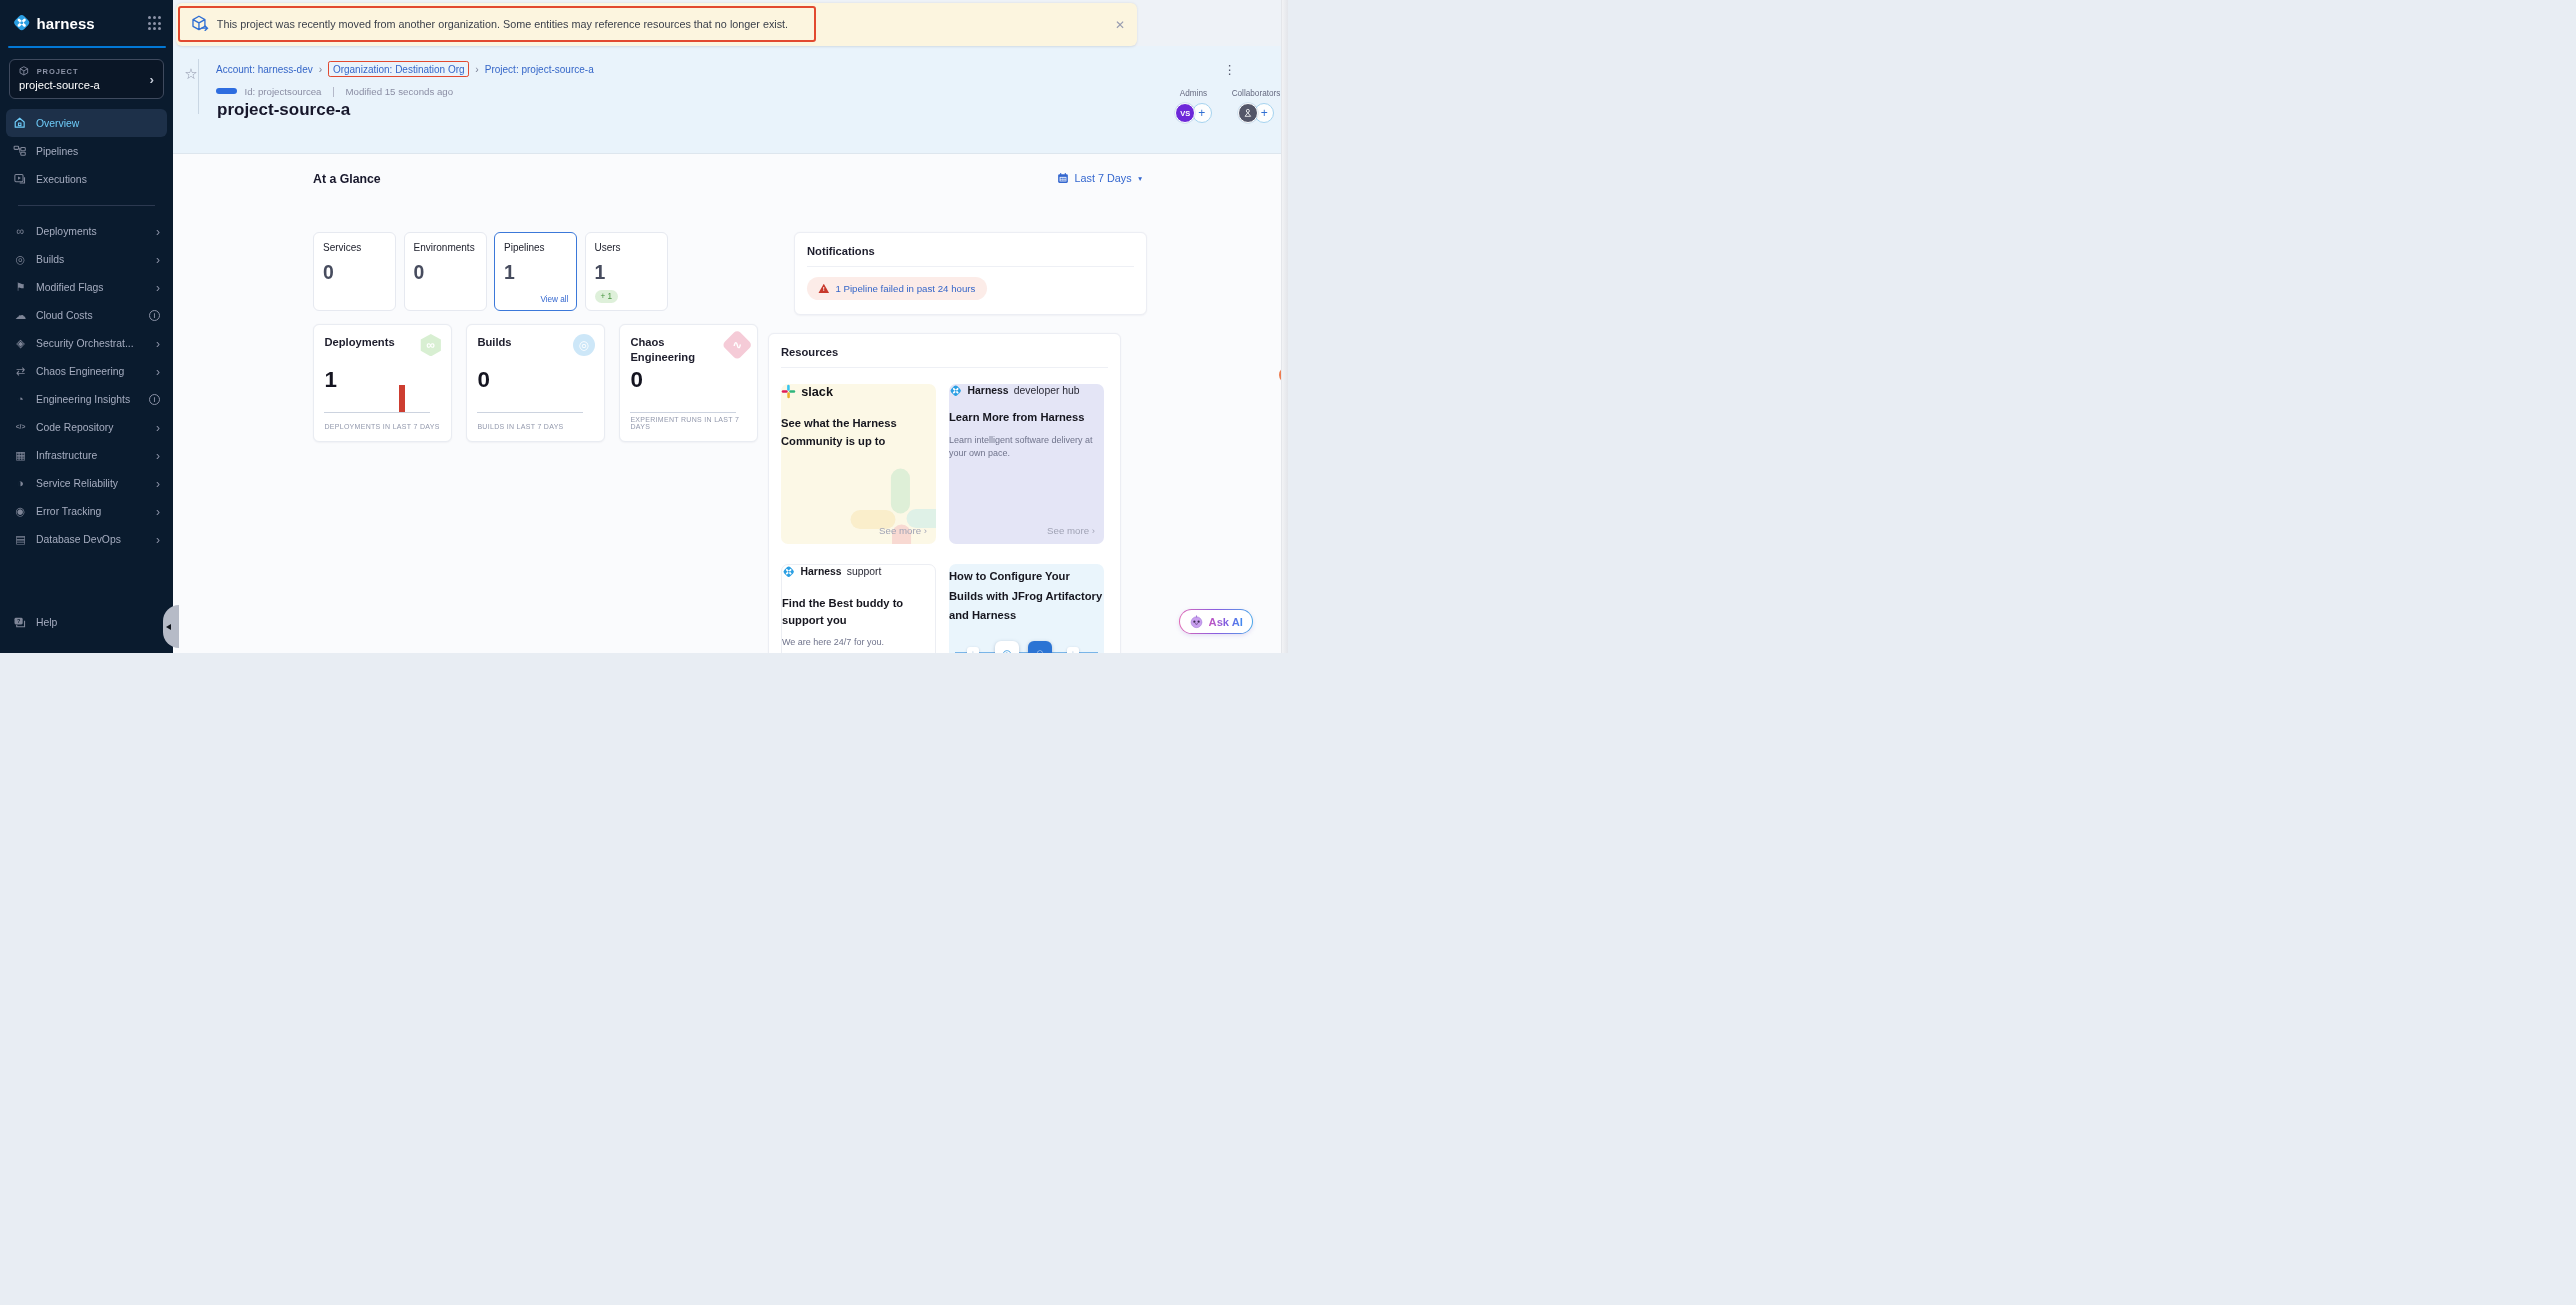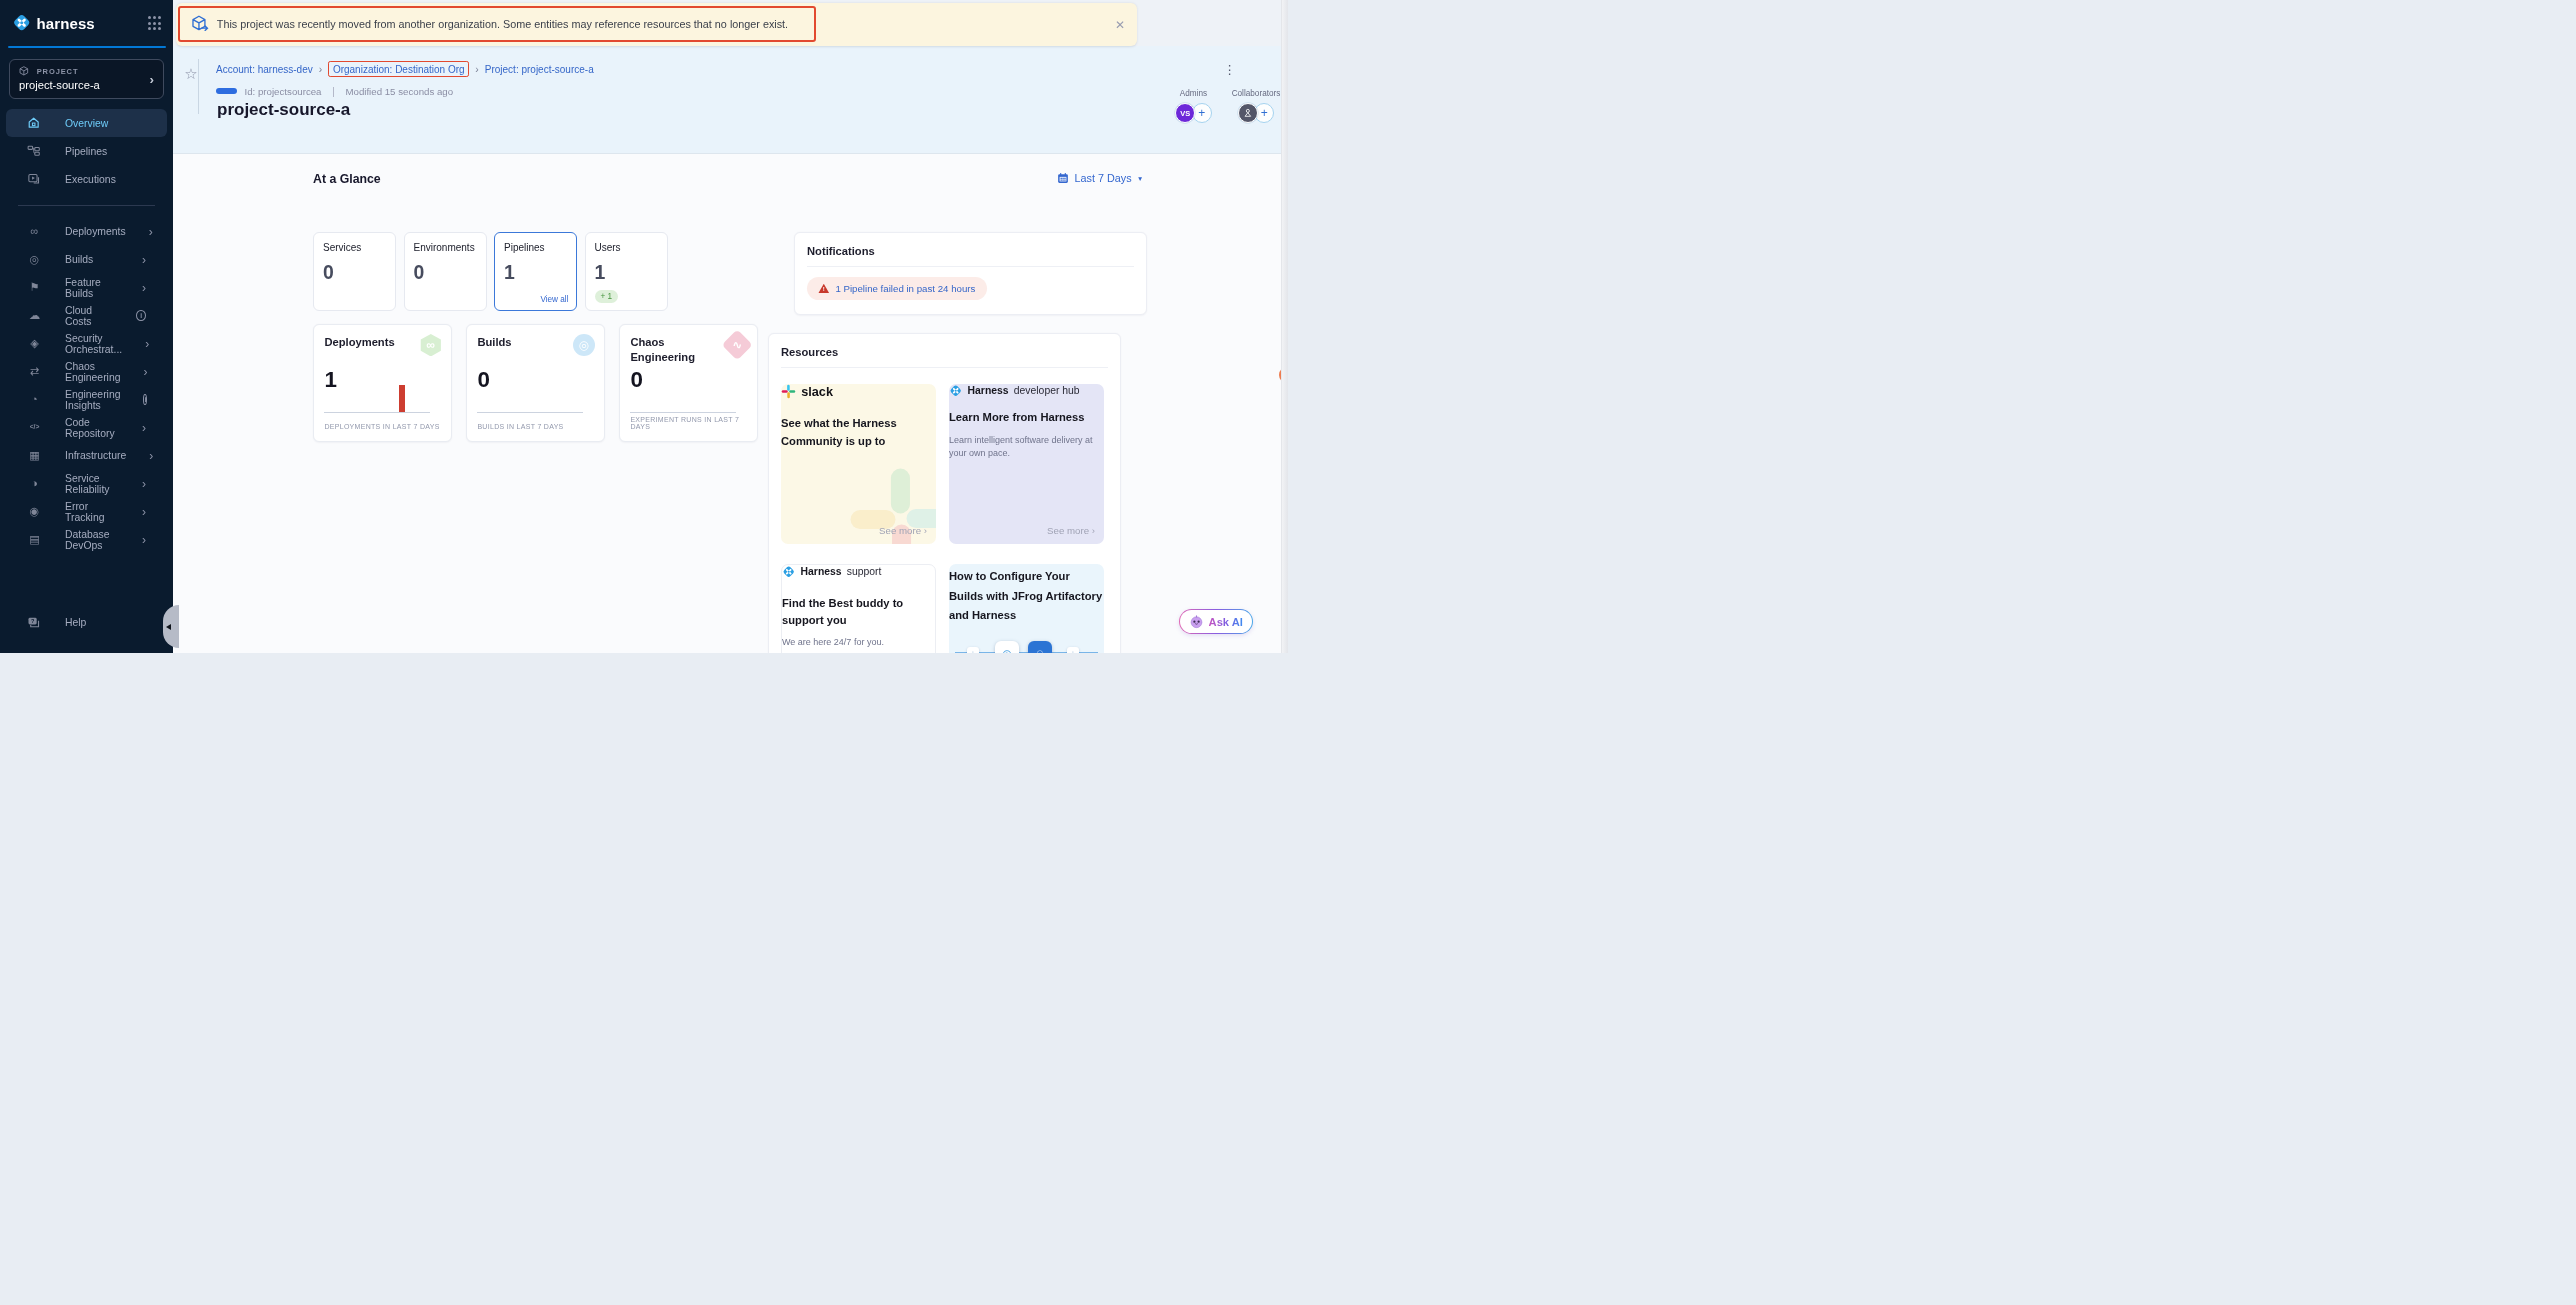--- a/index.html
+++ b/index.html
@@ -12,21 +12,21 @@
   .logo-mark { width:19.4px; height:19.4px; margin-right:5.2px; flex:none; }
   .logo-text { color:#fff; font-size:15px; font-weight:700; letter-spacing:0.1px; }
   .grid-icon { margin-left:auto; display:grid; grid-template-columns:repeat(3,3px); grid-gap:2.2px; cursor:pointer; }
   .grid-icon i { width:3px; height:3px; border-radius:50%; background:#8d94a8; }
   .logo-divider { height:2.2px; background:#0278d5; border-radius:1.5px; margin:0 7.5px; }
   .project-box { margin:10.4px 9px 7.5px; border:0.7px solid #3f4a5e; border-radius:6px; background:#0a1626; padding:6.7px 9px; position:relative; cursor:pointer; }
   .project-label { display:flex; align-items:center; gap:8px; color:#8d94a8; font-size:7.5px; font-weight:700; letter-spacing:0.9px; }
   .project-value { color:#fff; font-size:11.2px; margin-top:3px; }
   .project-chevron { position:absolute; right:9px; top:50%; transform:translateY(-50%); color:#c3c9d6; font-size:13.4px; font-weight:700; }
   .nav { padding:3px 6px 0; }
-  .nav-item { display:flex; align-items:center; height:28px; padding:0 21px; border-radius:6px; font-size:10.4px; gap:23px; cursor:pointer; color:#a6adc0; position:relative; }
+  .nav-item { display:flex; align-items:center; height:28px; padding:0 7px; border-radius:6px; font-size:10.4px; gap:8px; cursor:pointer; color:#a6adc0; position:relative; }
   .nav-item .nicon { width:15px; text-align:center; flex:none; color:#7f8698; font-size:11.2px; line-height:1; }
   .nav-item svg { display:block; }
   .nav-item.active { background:#1d3049; color:#6ecbf8; }
   .side-divider { height:0.7px; background:#2c3950; margin:12px 12px; }
   .mod-right { margin-left:auto; color:#8b92a6; font-size:12px; }
   .info-badge { margin-left:auto; width:11.2px; height:11.2px; border:1px solid #8b92a6; border-radius:50%; color:#8b92a6; font-size:6.7px; font-weight:700; display:flex; align-items:center; justify-content:center; font-style:normal; }
   .help-row { position:absolute; left:6px; bottom:16.4px; width:149px; }
   .collapse-handle { position:absolute; left:163px; top:605px; width:15.7px; height:43px; background:#b6bbc7; border-radius:21.6px 0 0 21.6px; z-index:9; cursor:pointer; display:flex; align-items:center; padding-left:3px; }
   .collapse-handle .tri { width:0; height:0; border-top:3.7px solid transparent; border-bottom:3.7px solid transparent; border-right:5.2px solid #10141c; }
 
@@ -200,21 +200,21 @@
         <span>Deployments</span>
         <span class="mod-right">›</span>
       </div>
       <div class="nav-item">
         <span class="nicon">◎</span>
         <span>Builds</span>
         <span class="mod-right">›</span>
       </div>
       <div class="nav-item">
         <span class="nicon">⚑</span>
-        <span>Feature Builds</span>
+        <span>Modified Flags</span>
         <span class="mod-right">›</span>
       </div>
       <div class="nav-item">
         <span class="nicon">☁</span>
         <span>Cloud Costs</span>
         <span class="info-badge">i</span>
       </div>
       <div class="nav-item">
         <span class="nicon">◈</span>
         <span>Security Orchestrat...</span>

